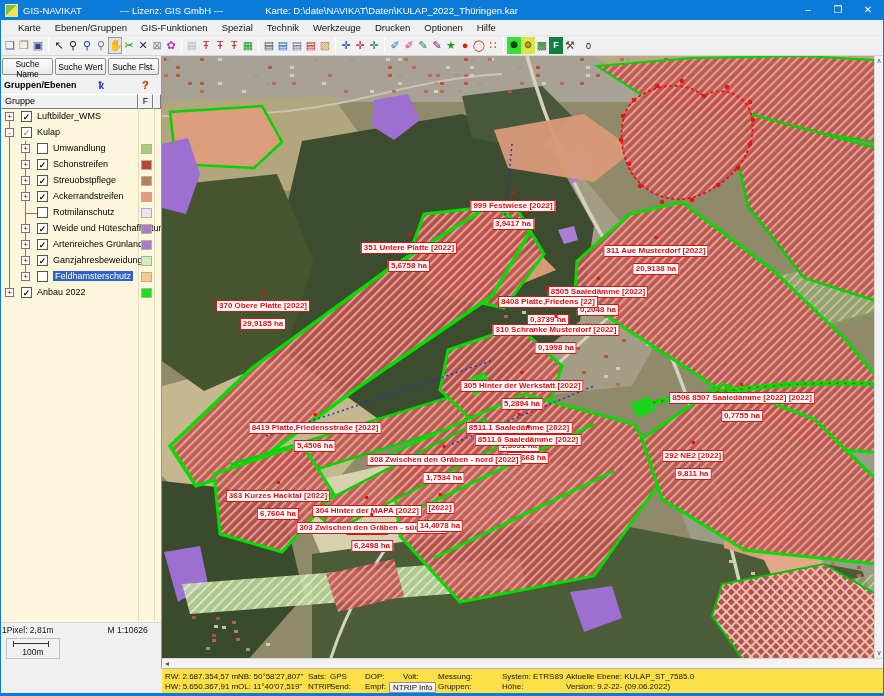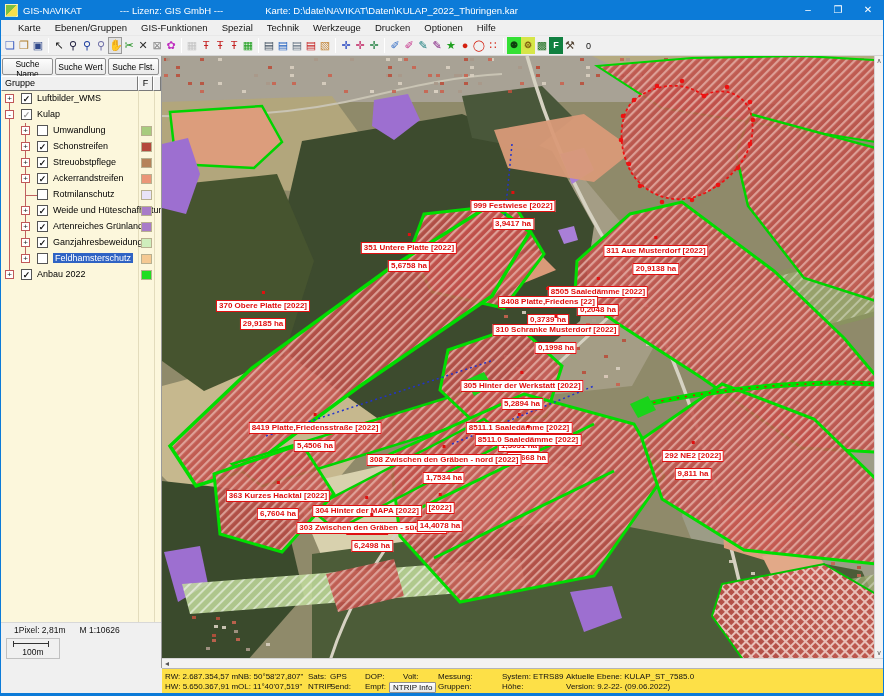--- a/index.html
+++ b/index.html
@@ -49,21 +49,21 @@
   .texp { position:absolute; width:9px; height:9px; top:3px; background:#fff; border:1px solid #c05858;
           text-align:center; line-height:7px; font-size:8px; color:#222; }
   .tchk { position:absolute; width:11px; height:11px; top:2px; background:#fff; border:1px solid #555;
           text-align:center; line-height:10px; font-size:9px; font-weight:bold; color:#111; }
   .tchk.grey { color:#9a9a9a; }
   .tlabel { position:absolute; top:2px; white-space:nowrap; }
   .tlabel.selected { background:#2f63c4; color:#fff; padding:0 2px; }
   .tswatch { position:absolute; left:140px; top:3px; width:11px; height:10px; border:1px solid #b8b090; }
   .tline { position:absolute; background:#c06060; }
   .sidebar-footer { flex:0 0 46px; background:#f0f0f0; border-top:1px solid #d8d8d8; font-size:8.5px; color:#111; }
-  .pixline { display:flex; padding:2px 0 0 13px; }
+  .pixline { display:flex; padding:2px 0 0 1px;gap:40px; }
   .pixline .mscale { margin-left:14px; }
   .scalebar { width:54px; margin:3px 0 0 5px; padding:2px 4px 1px 4px; background:#f0f0f0;
               border:1px solid #c0c0c0; }
   .sb-line { width:36px; height:6px; border-left:1px solid #333; border-right:1px solid #333; position:relative; margin-left:2px; }
   .sb-line:after { content:""; position:absolute; left:0; right:0; top:2px; height:1px; background:#333; }
   .sb-text { font-size:8.5px; text-align:center; }
   
   .map-wrap { flex:1; display:flex; flex-direction:column; min-width:0; }
   .map-row { flex:1; display:flex; min-height:0; }
   .map-area { flex:1; position:relative; overflow:hidden; background:#8f8a6a; }
@@ -164,20 +164,25 @@
       <span class="tbi" style="color: rgb(255, 255, 255); background: rgb(16, 128, 64); font-size: 9px; font-weight: bold;">F</span>
       <span class="tbi" style="color: rgb(80, 64, 48);">⚒</span>
     </div>
 
   <div class="content">
     <div class="sidebar">
       <div class="search-row">
         <button>Suche Name</button>
         <button>Suche Wert</button>
         <button>Suche Flst.</button>
+      </div>
+      <div class="panel-title-row">
+        <span class="panel-title">Gruppen/Ebenen</span>
+        <span class="fk-icon">ҟ</span>
+        <span class="help-icon">?</span>
       </div>
       <div class="tree-header">
         <div class="cell th-gruppe">Gruppe</div>
         <div class="cell th-f">F</div>
         <div class="cell th-rest"></div>
       </div>
       <div class="tree" id="tree">
         <div class="colline" style="left:137px"></div>
         <div class="colline" style="left:153px"></div>
       <div class="tline" style="left: 8px; top: 8px; width: 1px; height: 177px;"></div>
@@ -586,20 +591,21 @@
           </svg>
           <div class="labels-layer" id="labels">
               <div class="mlabel" style="left: 351px; top: 138px;"><span class="ln">999 Festwiese [2022]</span><br><span class="ln ln2">3,9417 ha</span></div>
               <div class="mlabel" style="left: 247px; top: 180px;"><span class="ln">351 Untere Platte [2022]</span><br><span class="ln ln2">5,6758 ha</span></div>
               <div class="mlabel" style="left: 101px; top: 238px;"><span class="ln">370 Obere Platte [2022]</span><br><span class="ln ln2">29,9185 ha</span></div>
               <div class="mlabel" style="left: 494px; top: 183px;"><span class="ln">311 Aue Musterdorf [2022]</span><br><span class="ln ln2">20,9138 ha</span></div>
               <div class="mlabel" style="left: 436px; top: 224px;"><span class="ln">8505 Saaledämme [2022]</span><br><span class="ln ln2">0,2048 ha</span></div>
               <div class="mlabel" style="left: 386px; top: 234px;"><span class="ln">8408 Platte,Friedens [22]</span><br><span class="ln ln2">0,3739 ha</span></div>
               <div class="mlabel" style="left: 394px; top: 262px;"><span class="ln">310 Schranke Musterdorf [2022]</span><br><span class="ln ln2">0,1998 ha</span></div>
               <div class="mlabel" style="left: 360px; top: 318px;"><span class="ln">305 Hinter der Werkstatt [2022]</span><br><span class="ln ln2">5,2894 ha</span></div>
+              <div class="mlabel" style="left: 580px; top: 330px;"><span class="ln">8506 8507 Saaledämme [2022]  [2022]</span><br><span class="ln ln2">0,7755 ha</span></div>
               <div class="mlabel" style="left: 357px; top: 360px;"><span class="ln">8511.1 Saaledämme [2022]</span><br><span class="ln ln2">1,3051 ha</span></div>
               <div class="mlabel" style="left: 366px; top: 372px;"><span class="ln">8511.0 Saaledämme [2022]</span><br><span class="ln ln2">2,3668 ha</span></div>
               <div class="mlabel" style="left: 153px; top: 360px;"><span class="ln">8419 Platte,Friedensstraße [2022]</span><br><span class="ln ln2">5,4506 ha</span></div>
               <div class="mlabel" style="left: 282px; top: 392px;"><span class="ln">308 Zwischen den Gräben - nord [2022]</span><br><span class="ln ln2">1,7534 ha</span></div>
               <div class="mlabel" style="left: 116px; top: 428px;"><span class="ln">363 Kurzes Hacktal [2022]</span><br><span class="ln ln2">6,7604 ha</span></div>
               <div class="mlabel" style="left: 205px; top: 443px;"><span class="ln">304 Hinter der MAPA [2022]</span><br><span class="ln ln2">5,7384 ha</span></div>
               <div class="mlabel" style="left: 210px; top: 460px;"><span class="ln">303 Zwischen den Gräben - süd [2022]</span><br><span class="ln ln2">6,2498 ha</span></div>
               <div class="mlabel" style="left: 278px; top: 440px;"><span class="ln">[2022]</span><br><span class="ln ln2">14,4078 ha</span></div>
               <div class="mlabel" style="left: 531px; top: 388px;"><span class="ln">292 NE2 [2022]</span><br><span class="ln ln2">9,811 ha</span></div>
             </div>

